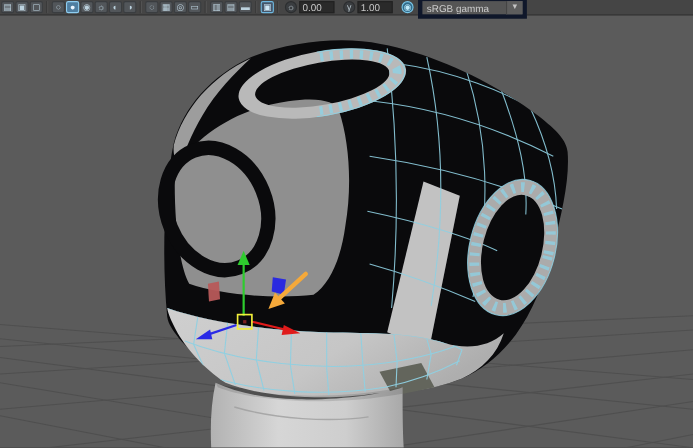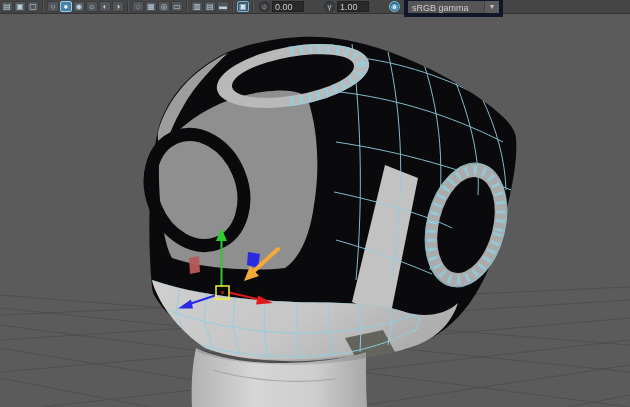--- a/index.html
+++ b/index.html
@@ -16,21 +16,21 @@
   .tb-icon.sel{background:#4f7ea0;border-color:#8ecdf0;color:#eaf6ff;}
   .tb-icon.bsel{background:#44566a;border-color:#6fb8e0;color:#cfe8f6;}
   .tb-sep{width:1px;height:11px;background:#383838;border-right:1px solid #565656;
           margin:0 3px 0 2px;flex:0 0 auto;}
   .tb-round{width:11px;height:11px;border-radius:50%;background:#3a3d40;border:1px solid #2c2e30;
             color:#b9c6cd;font-size:8px;line-height:10px;text-align:center;margin:0 2px;
             box-sizing:border-box;flex:0 0 auto;cursor:pointer;}
   .tb-round.cm{background:#2e6a8a;border-color:#79c6e8;color:#bfe9fa;}
   .tb-field{width:32px;height:11px;background:#2a2a2a;border:1px solid #222;color:#c9c9c9;
             font-size:9px;font-family:"Liberation Sans","DejaVu Sans",sans-serif;
-            padding:0 2px;box-sizing:border-box;margin-right:18px;}
+            padding:0 2px;box-sizing:border-box;margin-right:6px;}
   #view-transform{display:flex;align-items:flex-end;height:12px;background:#555;border:4px solid #0f172a;
             margin-left:2px;cursor:pointer;}
   #view-transform .vt-label{width:68px;font-size:9px;color:#cccccc;padding:0 4px;white-space:nowrap;}
   #view-transform .vt-caret{width:14px;height:12px;background:#5d5d5d;border-left:1px solid #444;
             color:#c4c4c4;font-size:7px;line-height:12px;text-align:center;}
 </style>
 <style>.wire{stroke:var(--wire);}
  .axisX{stroke:var(--axis-x);} .axisXf{fill:var(--axis-x);}
  .axisY{stroke:var(--axis-y);} .axisYf{fill:var(--axis-y);}
  .axisZ{stroke:var(--axis-z);} .axisZf{fill:var(--axis-z);}

